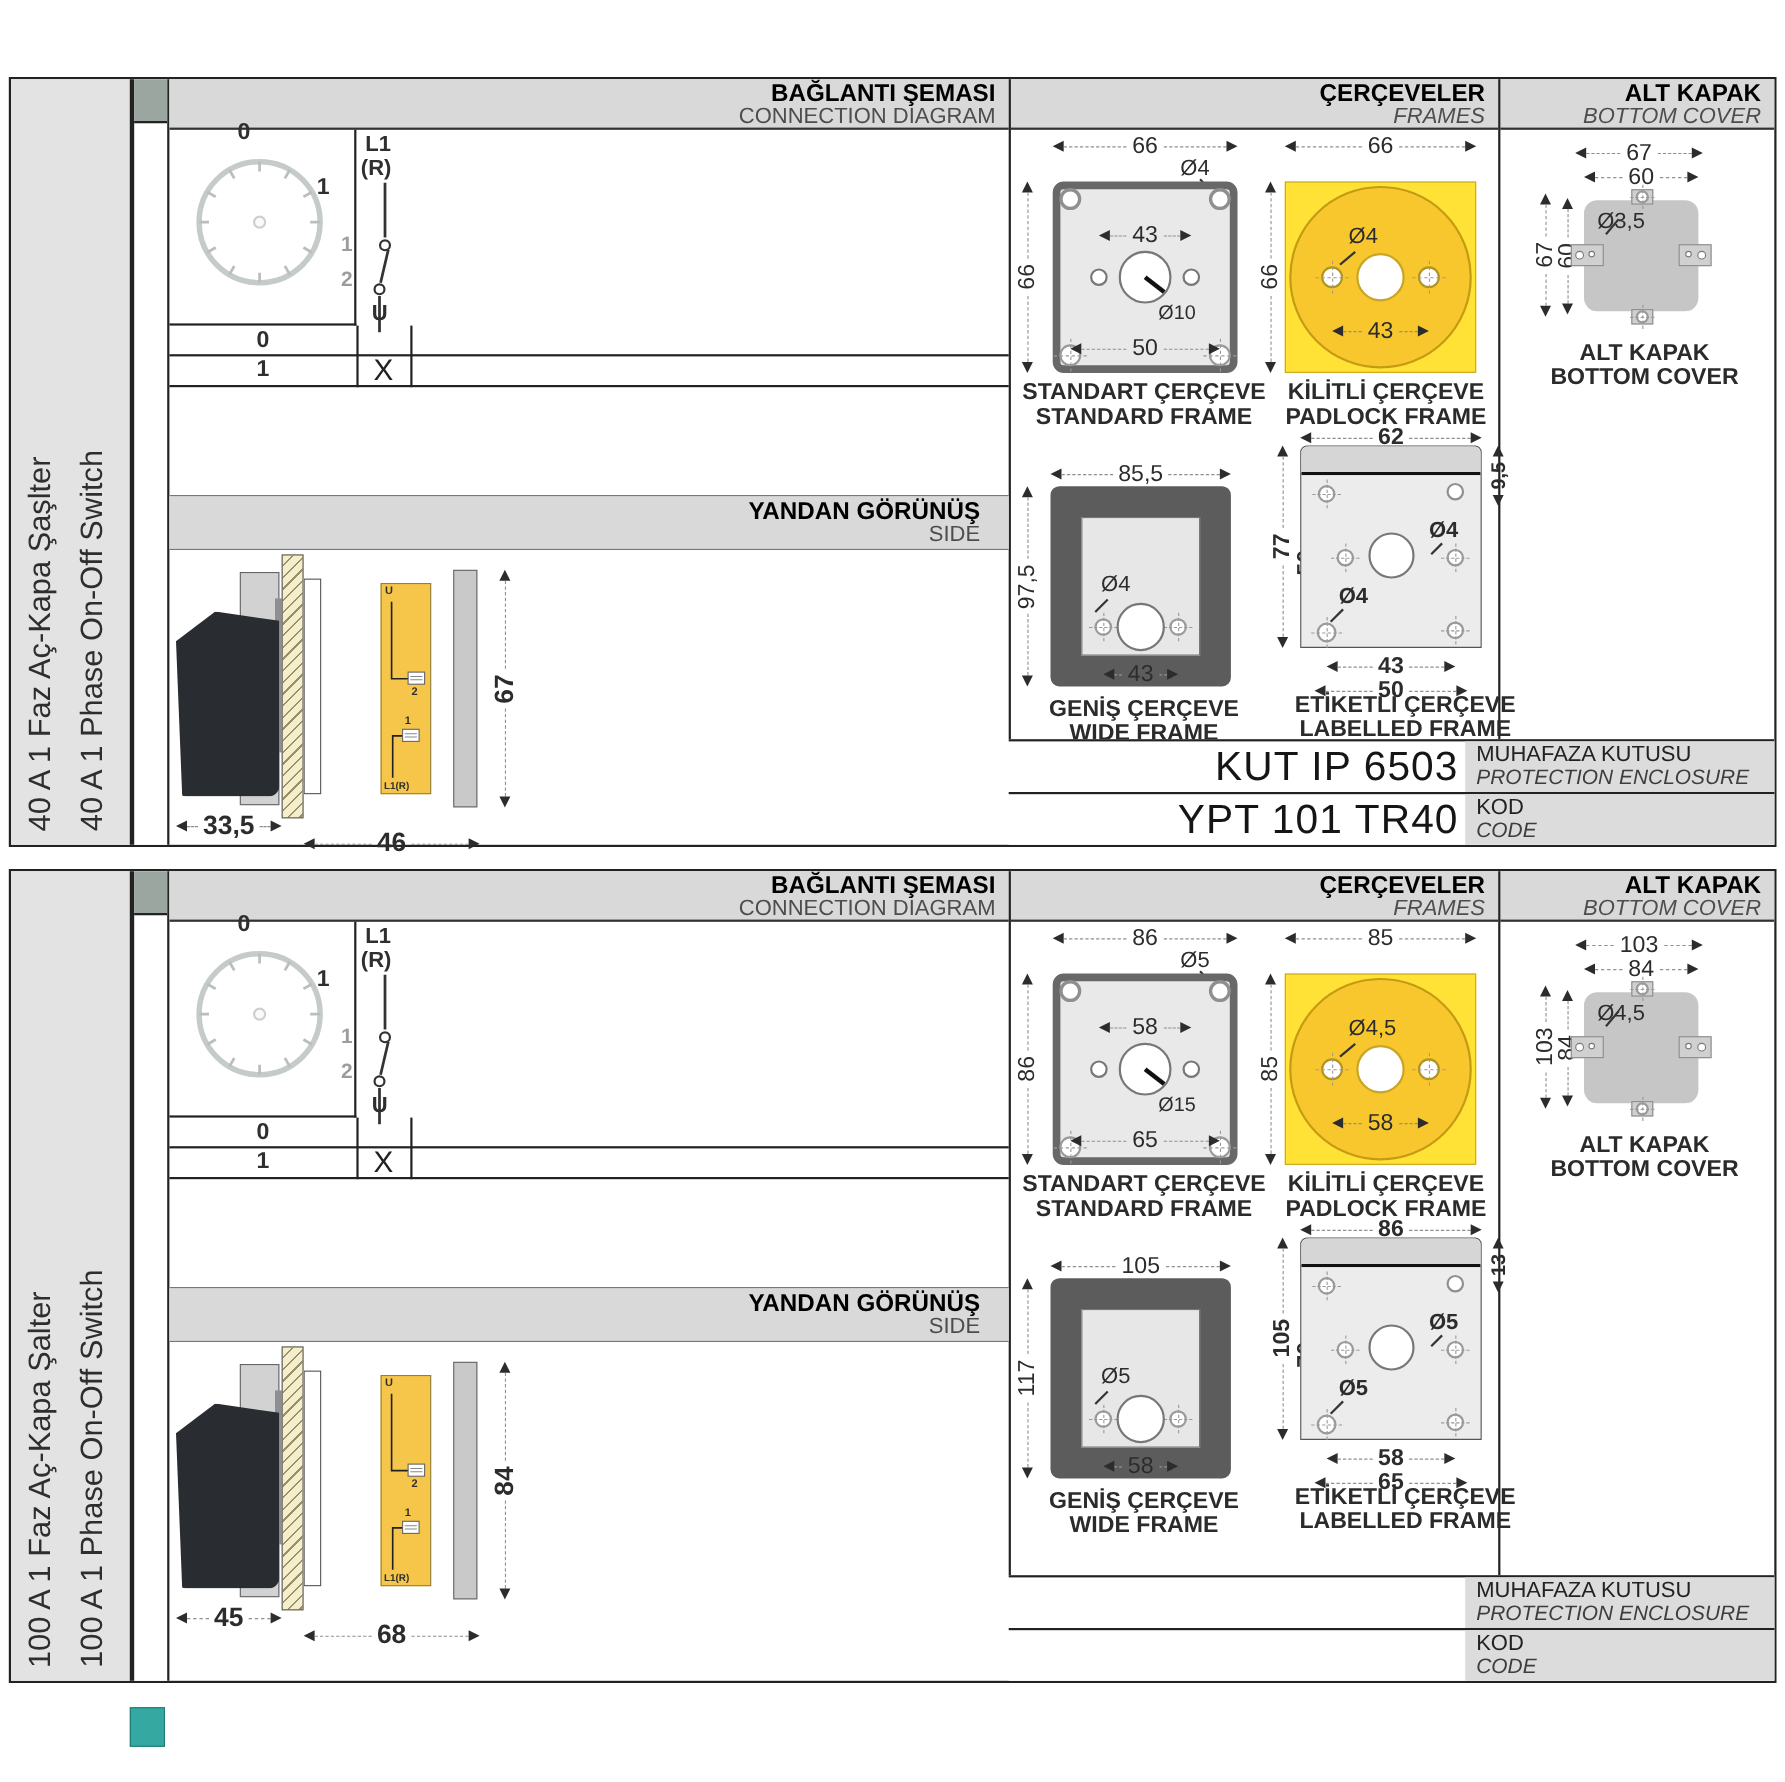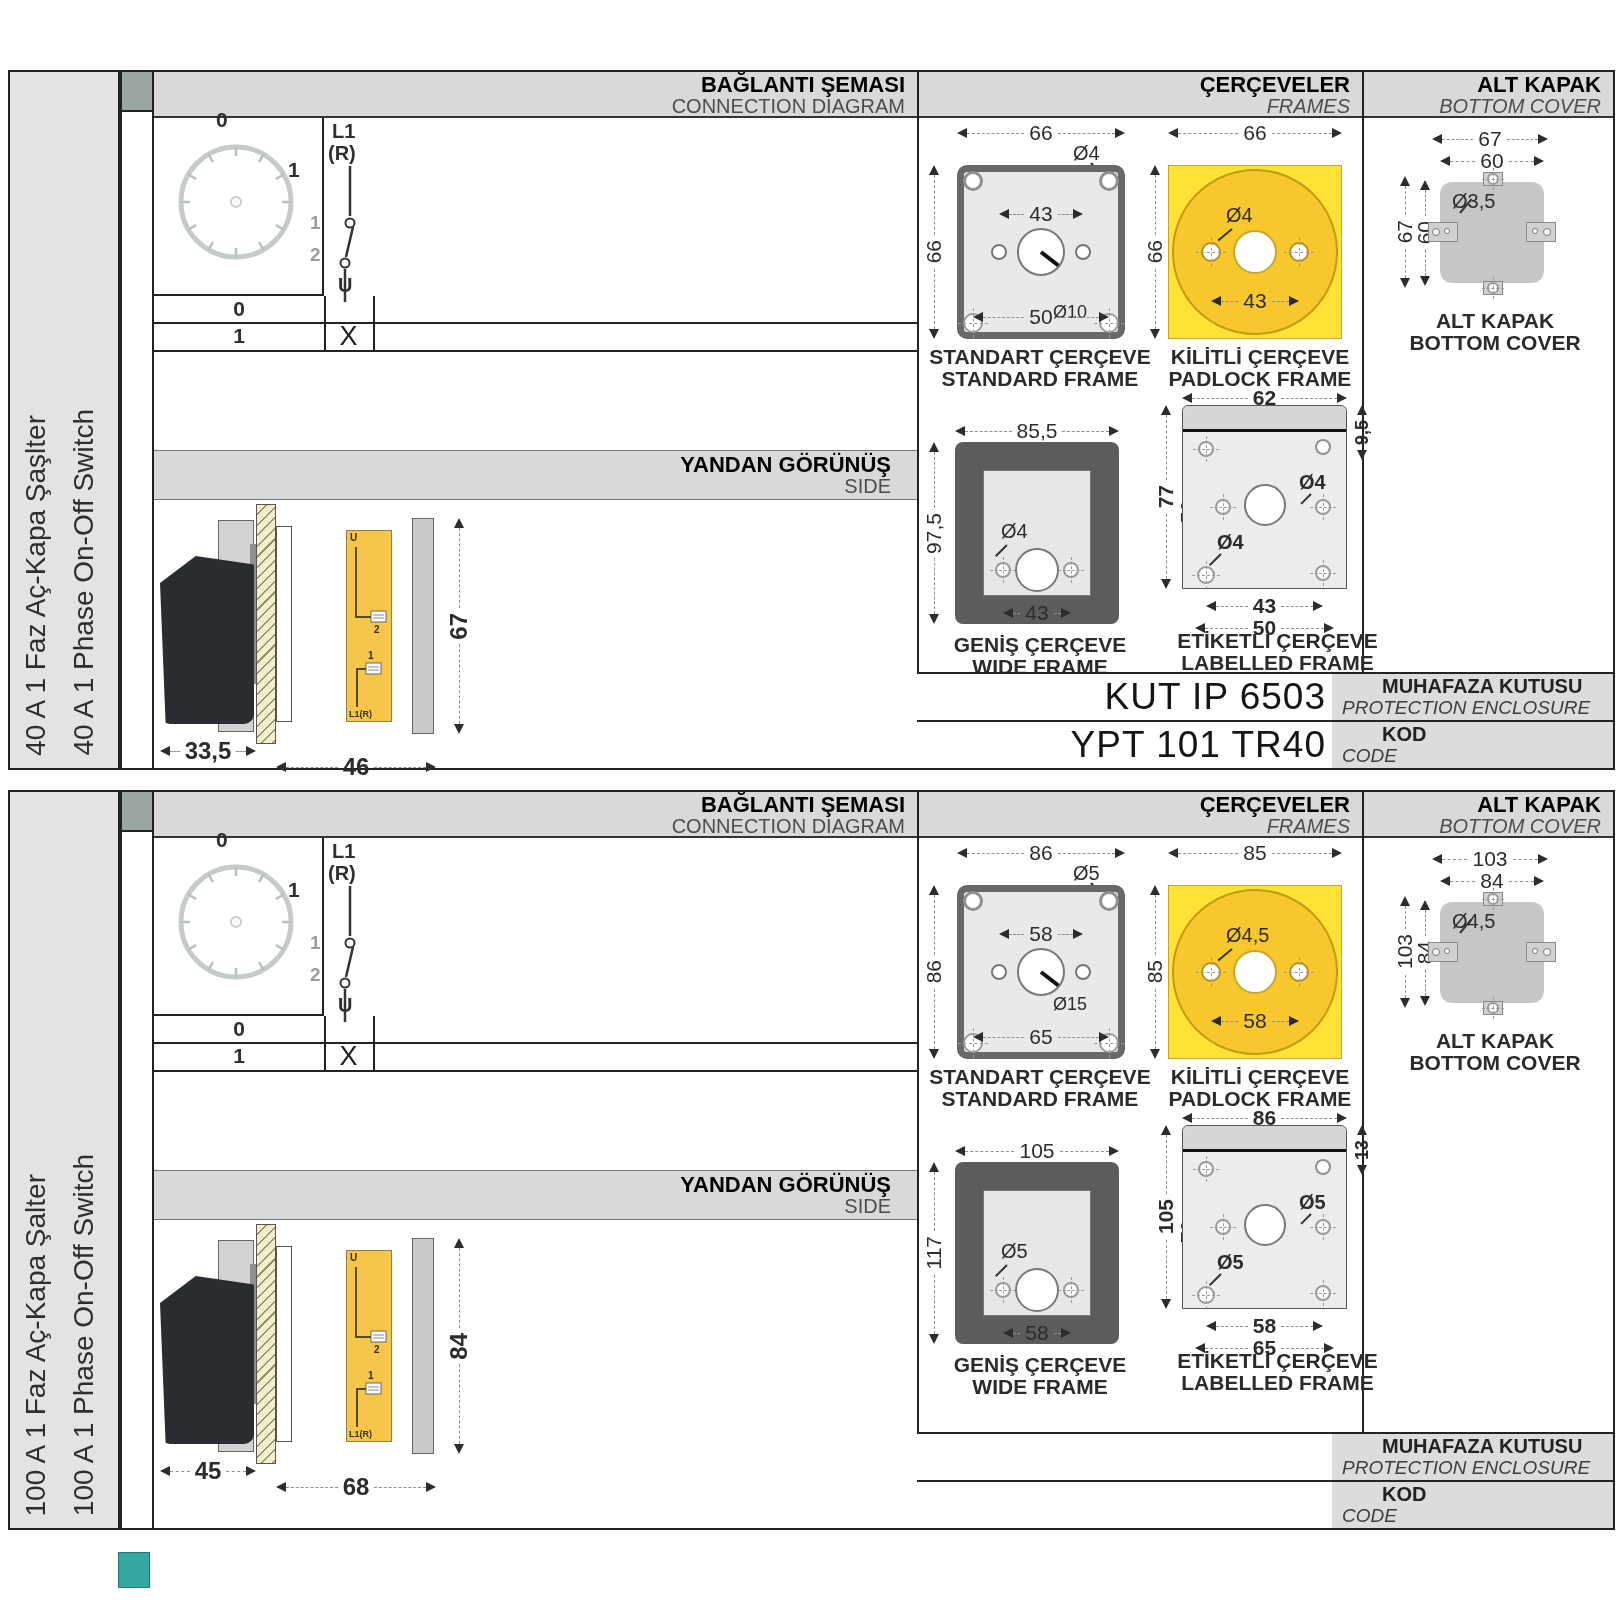--- a/index.html
+++ b/index.html
@@ -122,21 +122,21 @@
   .cap{position:absolute;text-align:center;font-weight:bold;font-size:21px;color:#2b2b2b;line-height:22px;}
   .cap span{display:block;}
 
   
   .coderow{position:absolute;left:907px;right:0;height:48px;border-top:2px solid #222;background:#fff;}
   .row1{bottom:48px;}
   .row2{bottom:0;}
   .codecell{position:absolute;left:0;top:0;width:415px;height:100%;}
   .codecell span{display:block;text-align:right;font-size:37px;line-height:46px;color:#151515;letter-spacing:1px;padding-right:6px;}
   .labelcell{position:absolute;left:415px;right:0;top:0;height:100%;background:#dcdcdc;padding:1px 0 0 10px;}
-  .labelcell .t{font-weight:bold;font-size:20px;line-height:23px;display:block;color:#222;margin-left:40px;}
+  .labelcell .t{font-weight:normal;font-size:20px;line-height:23px;display:block;color:#222;}
   .labelcell .s{font-style:italic;font-size:19px;line-height:20px;display:block;color:#3d3d3d;}
 
   .teal{position:absolute;left:118px;top:1552px;width:32px;height:36px;background:#35a9a1;border:1px solid #1d7b74;}
 </style>
 </head>
 <body>
 
 <div id="canvas">
   <div class="teal"></div>
 
@@ -285,21 +285,21 @@
       <span class="al"></span>
           <span class="ln"></span>
           <span class="lbl">43</span>
           <span class="ln"></span>
           <span class="ar"></span>
     </div>
     <div class="ch" style="left:76px;top:126px;width:16px;height:16px;"></div>
     <div class="ch" style="left:160px;top:126px;width:16px;height:16px;"></div>
     <div class="ch" style="left:102px;top:110px;width:48px;height:48px;"></div>
     <div class="ptr" style="left:126px;top:132px;"></div>
-    <span class="dialbl" style="left:138px;top:156px;font-size:18px;margin-top:28px;">Ø10</span>
+    <span class="dialbl" style="left:138px;top:156px;font-size:18px;">Ø10</span>
     <div class="hdim" style="left:58px;top:188px;width:136px;">
       <span class="al"></span>
           <span class="ln"></span>
           <span class="lbl">50</span>
           <span class="ln"></span>
           <span class="ar"></span>
     </div>
   </div>
   <div class="cap" style="left:905px;top:274px;width:250px;">
     <span>STANDART ÇERÇEVE</span>

